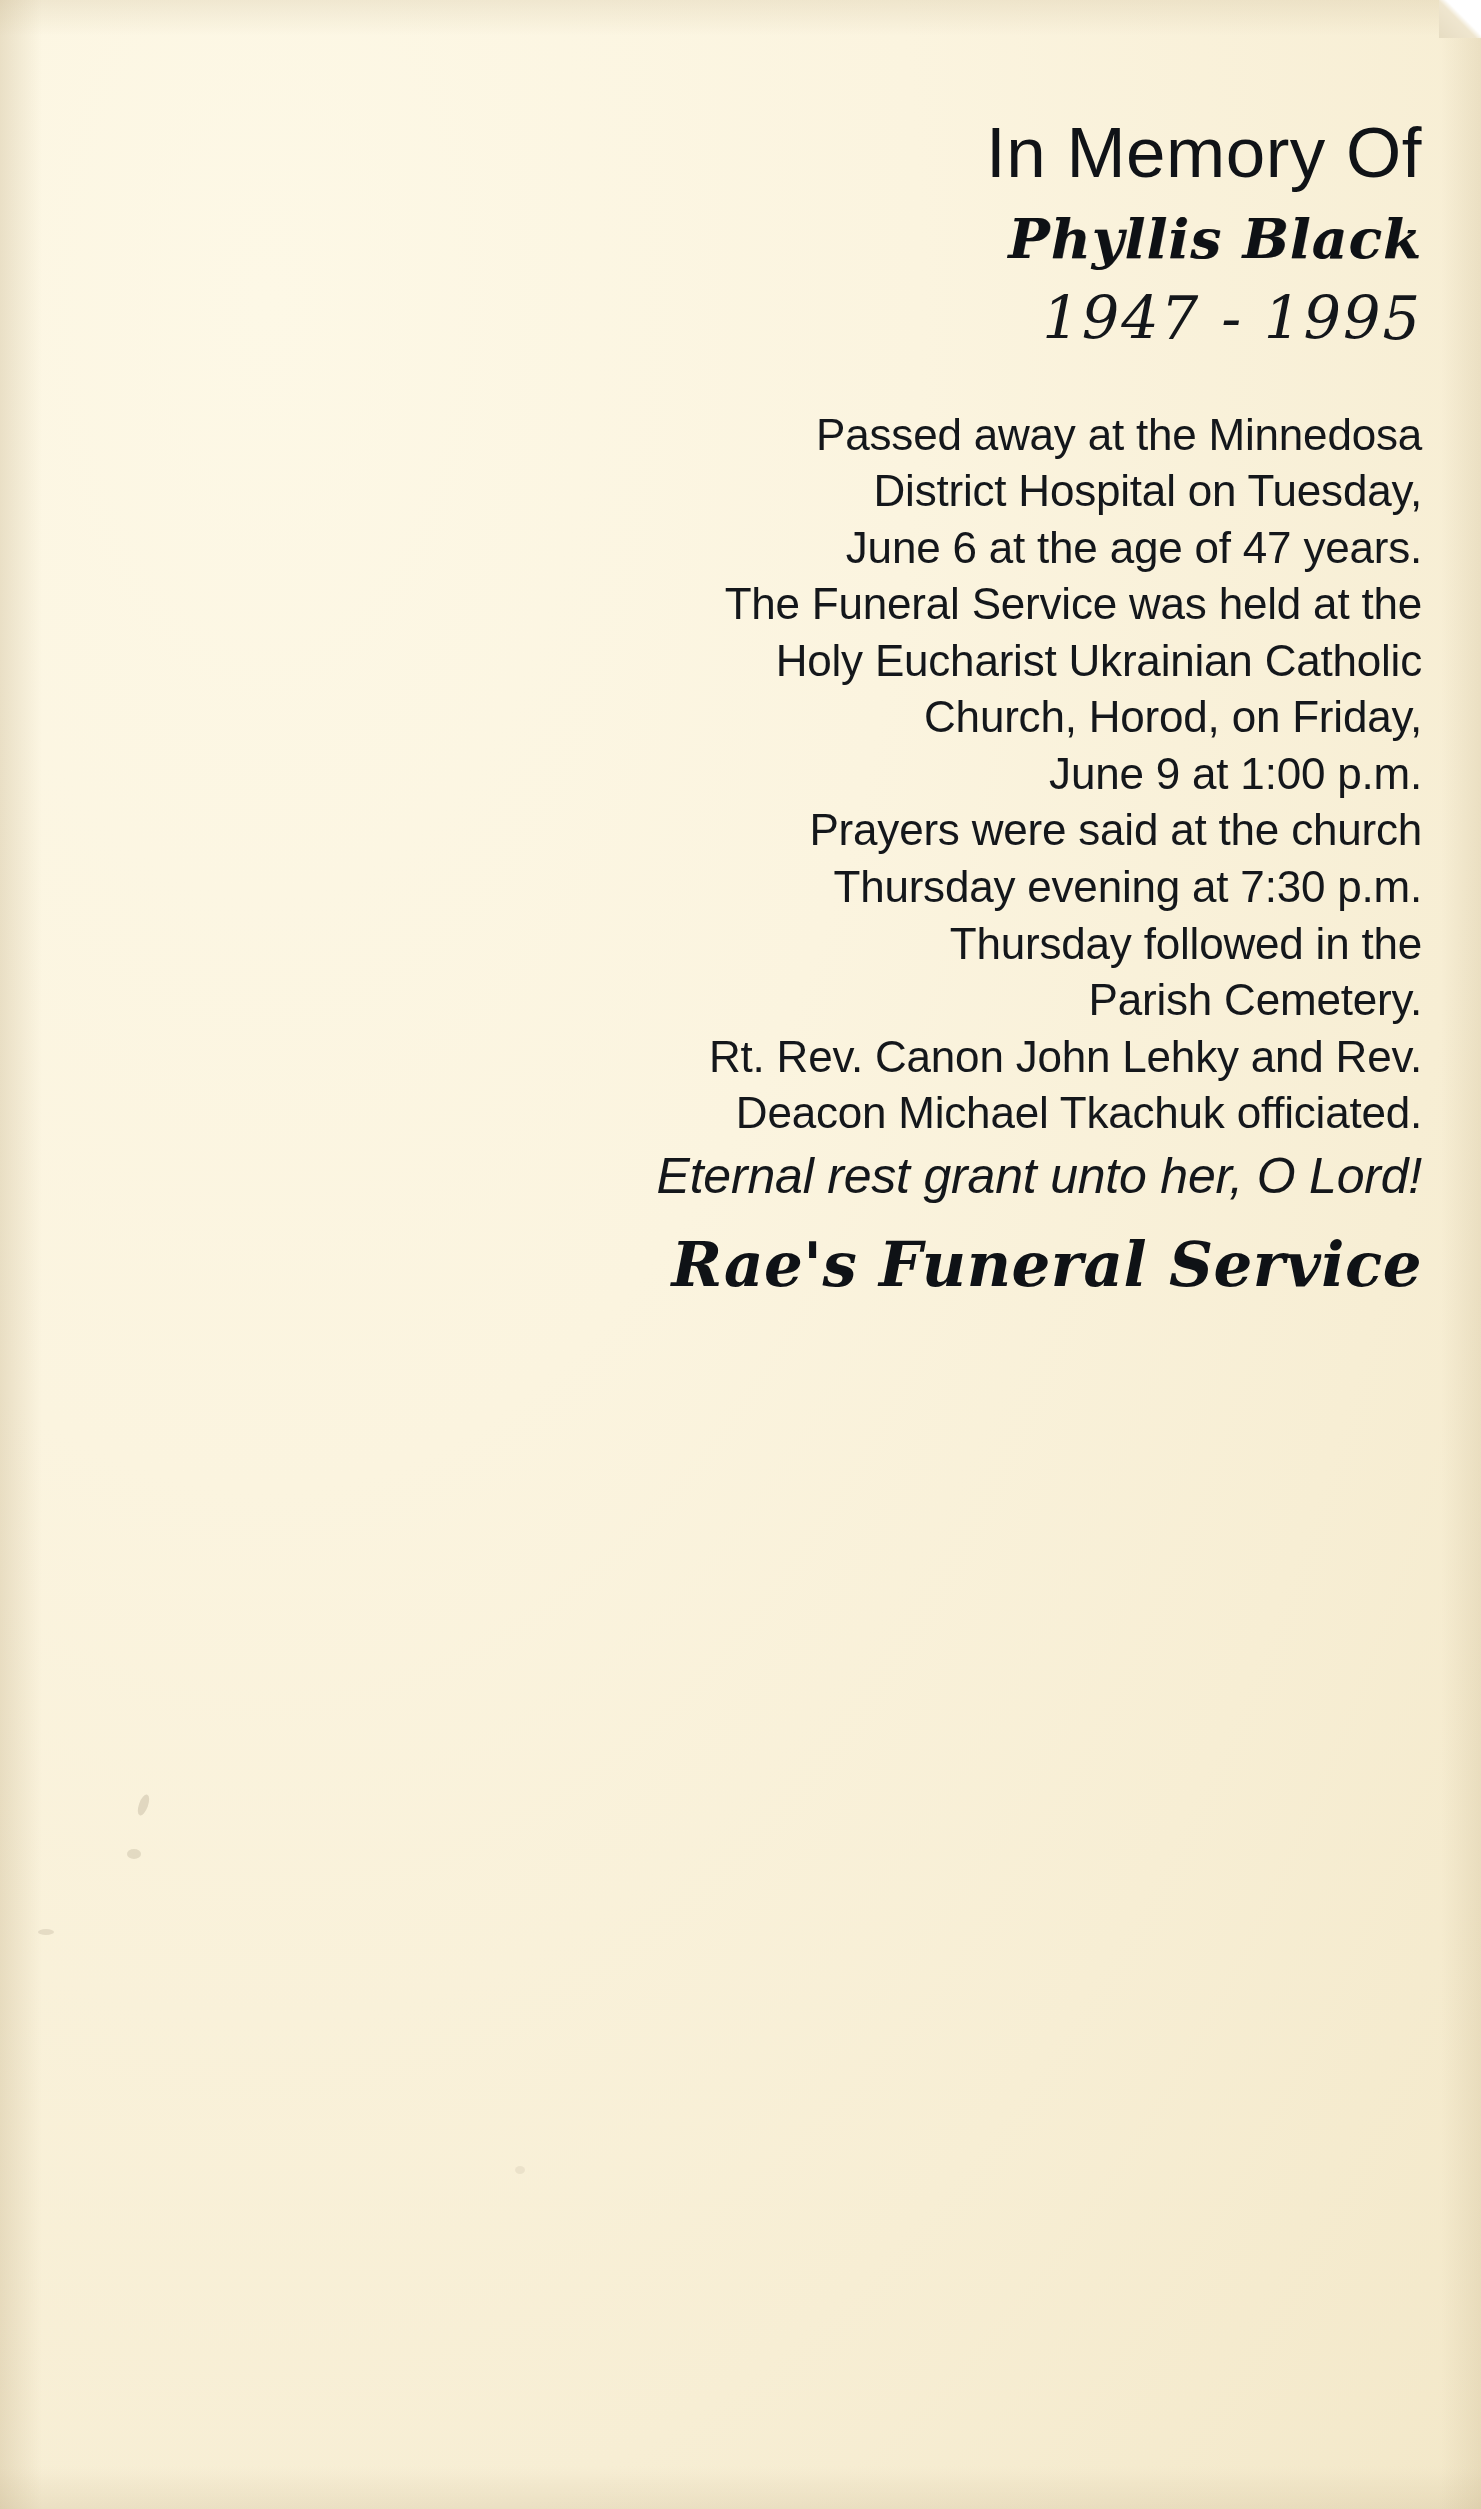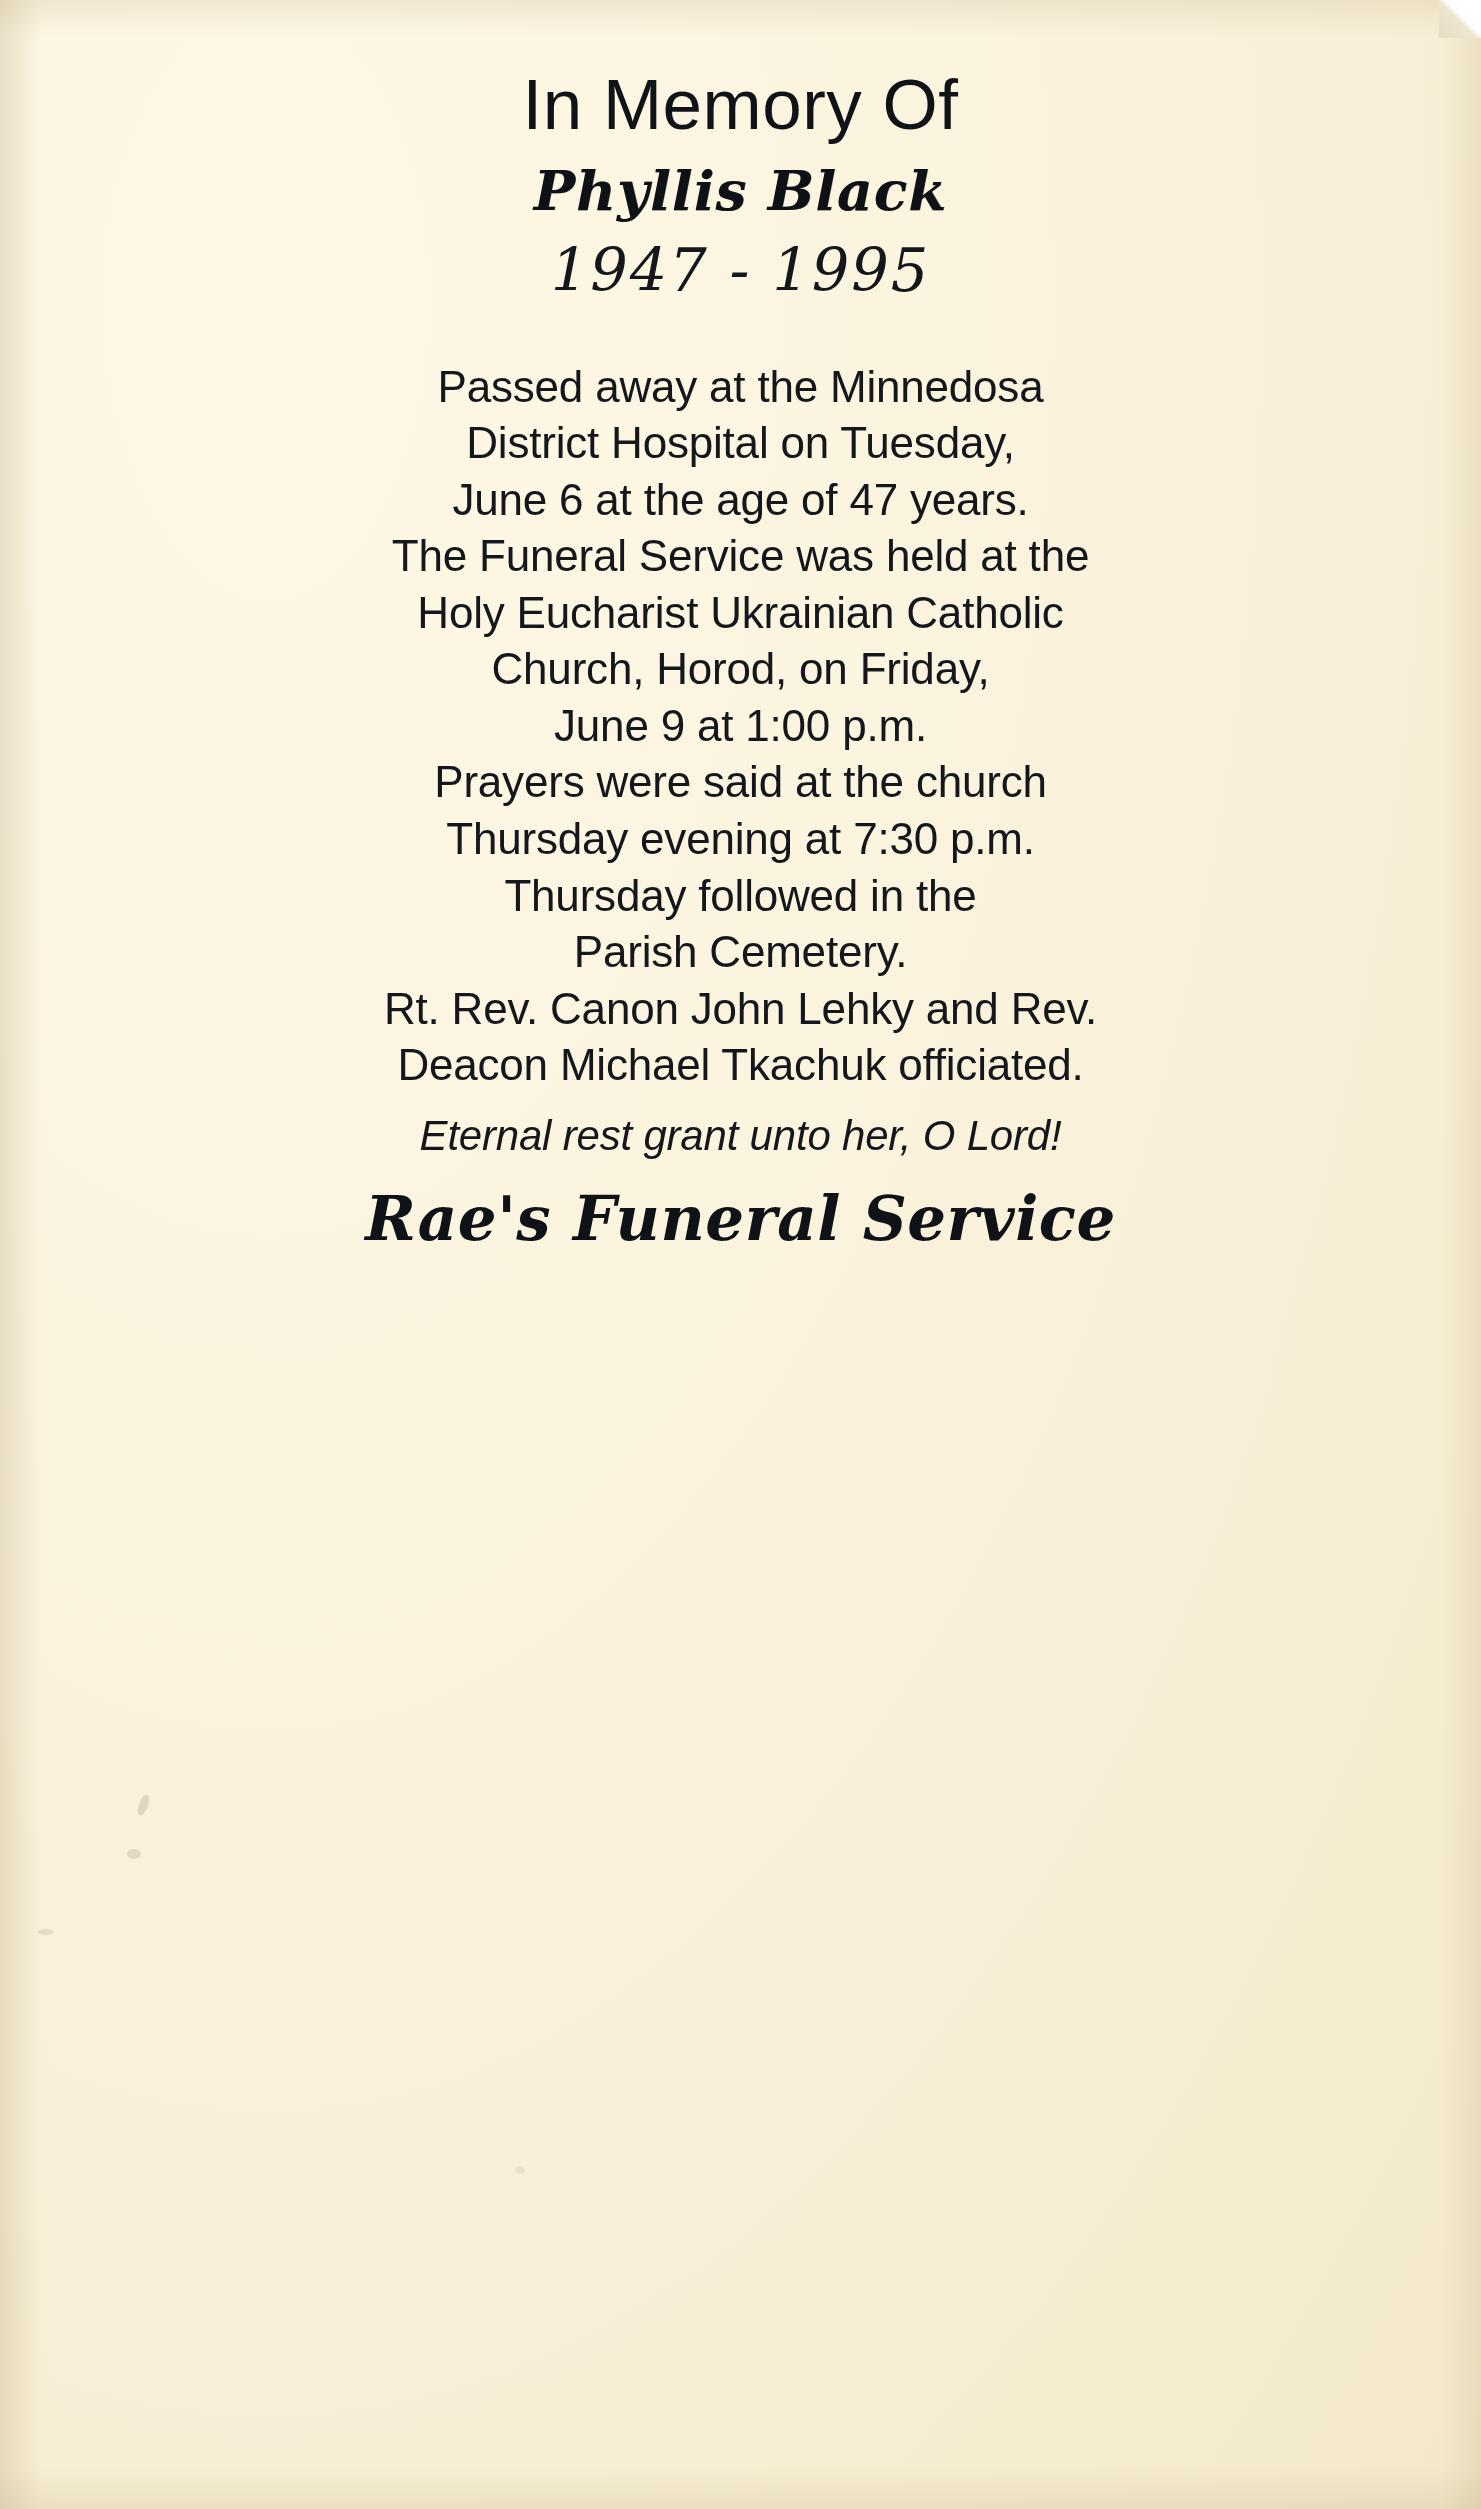--- a/index.html
+++ b/index.html
@@ -52,22 +52,22 @@
     pointer-events: none;
   }
   .speck.s1 { left: 139px; top: 1794px; width: 9px; height: 22px; transform: rotate(20deg); opacity: .55; }
   .speck.s2 { left: 127px; top: 1849px; width: 14px; height: 10px; opacity: .5; }
   .speck.s3 { left: 38px;  top: 1929px; width: 16px; height: 6px;  opacity: .45; }
   .speck.s4 { left: 515px; top: 2166px; width: 10px; height: 8px;  opacity: .28; }
 
   .content {
     position: relative;
     z-index: 3;
-    padding: 69px 59px 40px 59px;
-    text-align: center;
+    padding: 117px 59px 40px 59px;
+    text-align: right;
     color: #15181c;
   }
 
   .title {
     font-family: "Liberation Sans", sans-serif;
     font-size: 71px;
     line-height: 1.0;
     font-weight: 400;
     letter-spacing: 0.5px;
     color: #101317;
@@ -102,24 +102,24 @@
     line-height: 1.285;
     color: #14171b;
     letter-spacing: -0.2px;
   }
   .body-lines .ln {
     display: block;
     white-space: nowrap;
   }
 
   .verse {
-    margin-top: 15px;
+    margin-top: 2px;
     font-family: "Liberation Sans", sans-serif;
     font-style: italic;
-    font-size: 42px;
+    font-size: 50px;
     line-height: 1.3;
     color: #14171b;
     letter-spacing: -0.2px;
   }
   .verse .ln { display: block; white-space: nowrap; }
 
   .provider {
     margin-top: 22px;
     font-family: "DejaVu Serif", serif;
     font-style: italic;

